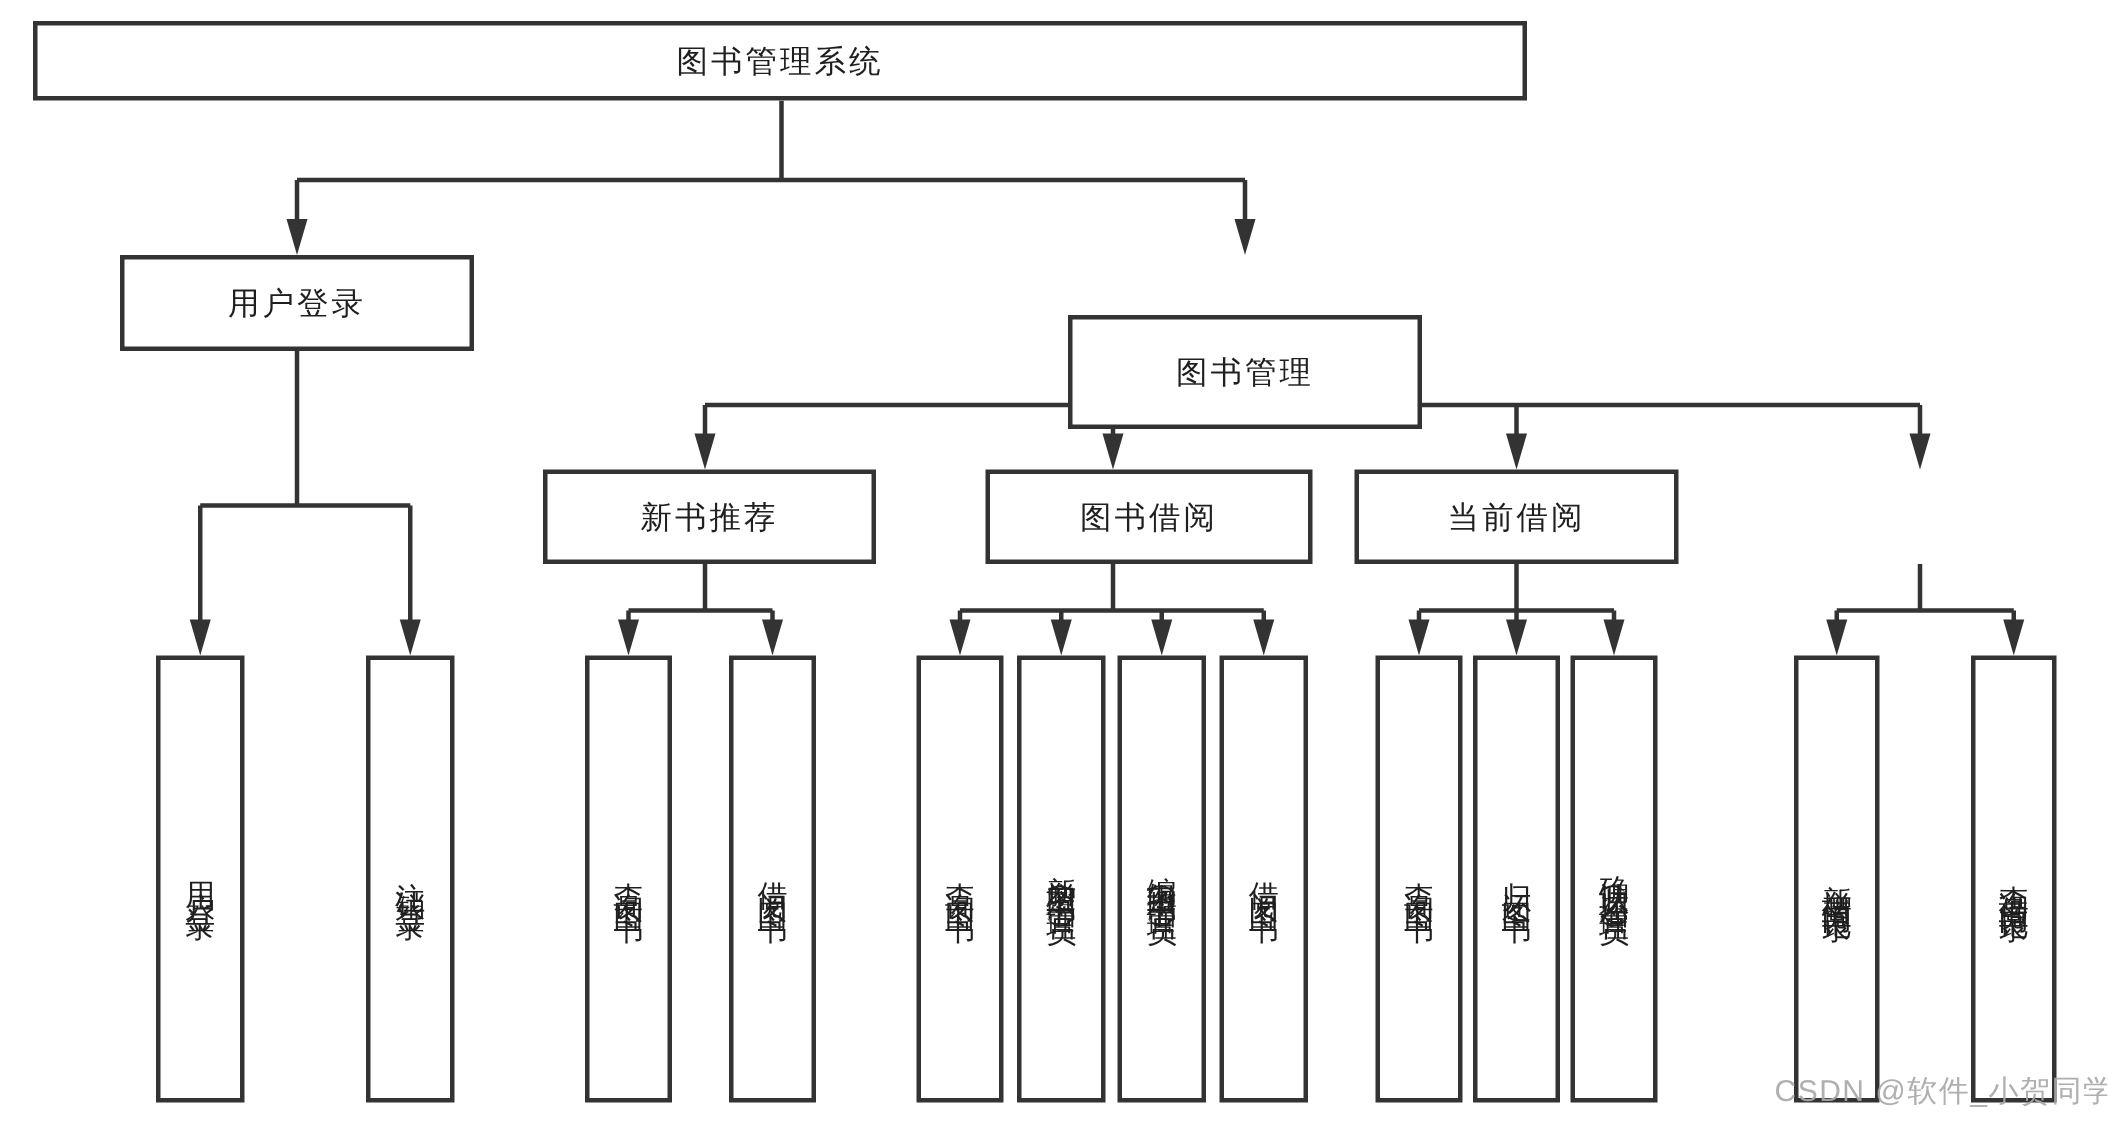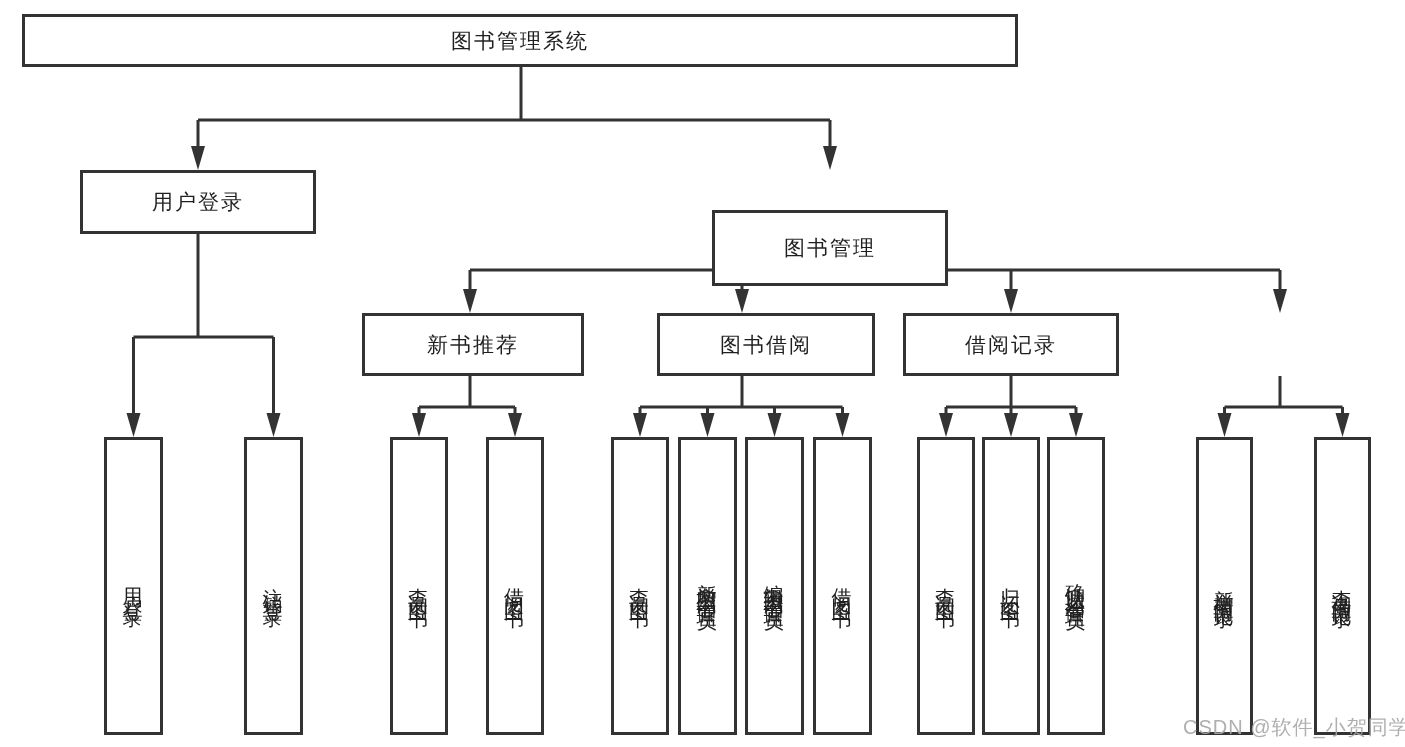--- a/index.html
+++ b/index.html
@@ -118,21 +118,21 @@
     </g>
   </svg>
 
   <div class="hbox" style="left:22px; top:14px; width:996px; height:53px;">图书管理系统</div>
 
   <div class="hbox" style="left:80px; top:170px; width:236px; height:64px;">用户登录</div>
   <div class="hbox" style="left:712px; top:170px; width:236px; height:76px;margin-top:40px;">图书管理</div>
 
   <div class="hbox" style="left:362px; top:313px; width:222px; height:63px;">新书推荐</div>
   <div class="hbox" style="left:657px; top:313px; width:218px; height:63px;">图书借阅</div>
-  <div class="hbox" style="left:903px; top:313px; width:216px; height:63px;">借阅记录</div>
+  <div class="hbox" style="left:903px; top:313px; width:216px; height:63px;">当前借阅</div>
 
   <div class="vbox" style="left:104px; width:59px;">用户登录</div>
   <div class="vbox" style="left:244px; width:59px;">注销登录</div>
 
   <div class="vbox" style="left:390px;">查询图书</div>
   <div class="vbox" style="left:486px;">借阅图书</div>
 
   <div class="vbox" style="left:611px;">查询图书</div>
   <div class="vbox long" style="left:678px; width:59px;">新增图书（管理员）</div>
   <div class="vbox long" style="left:745px; width:59px;">编辑图书（管理员）</div>

